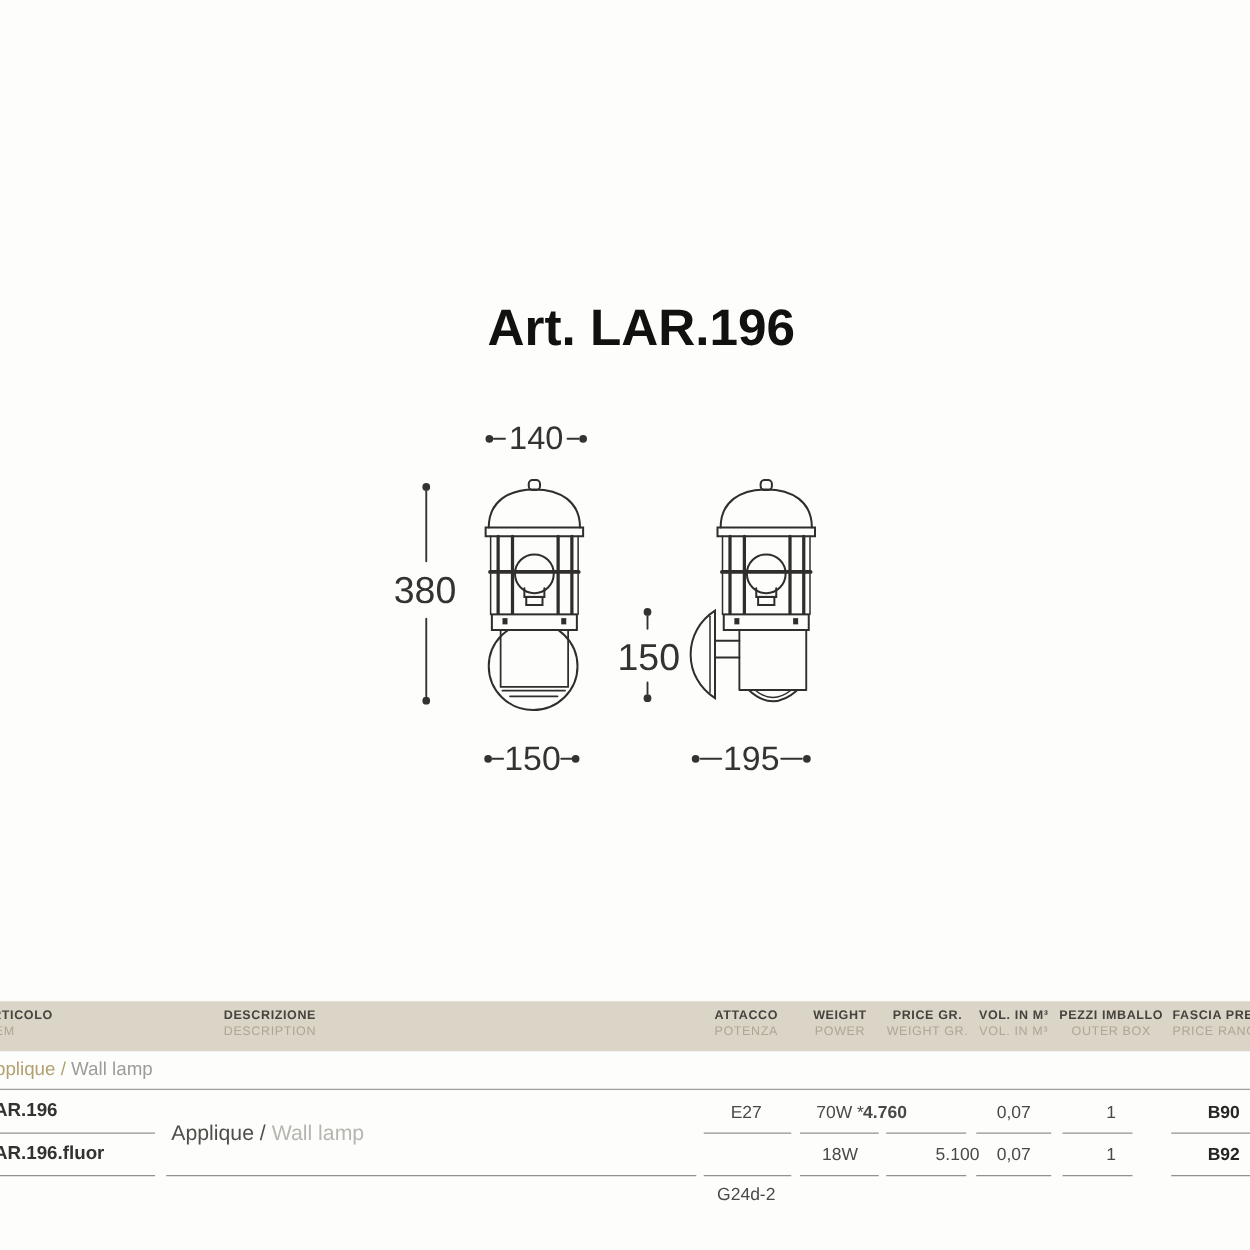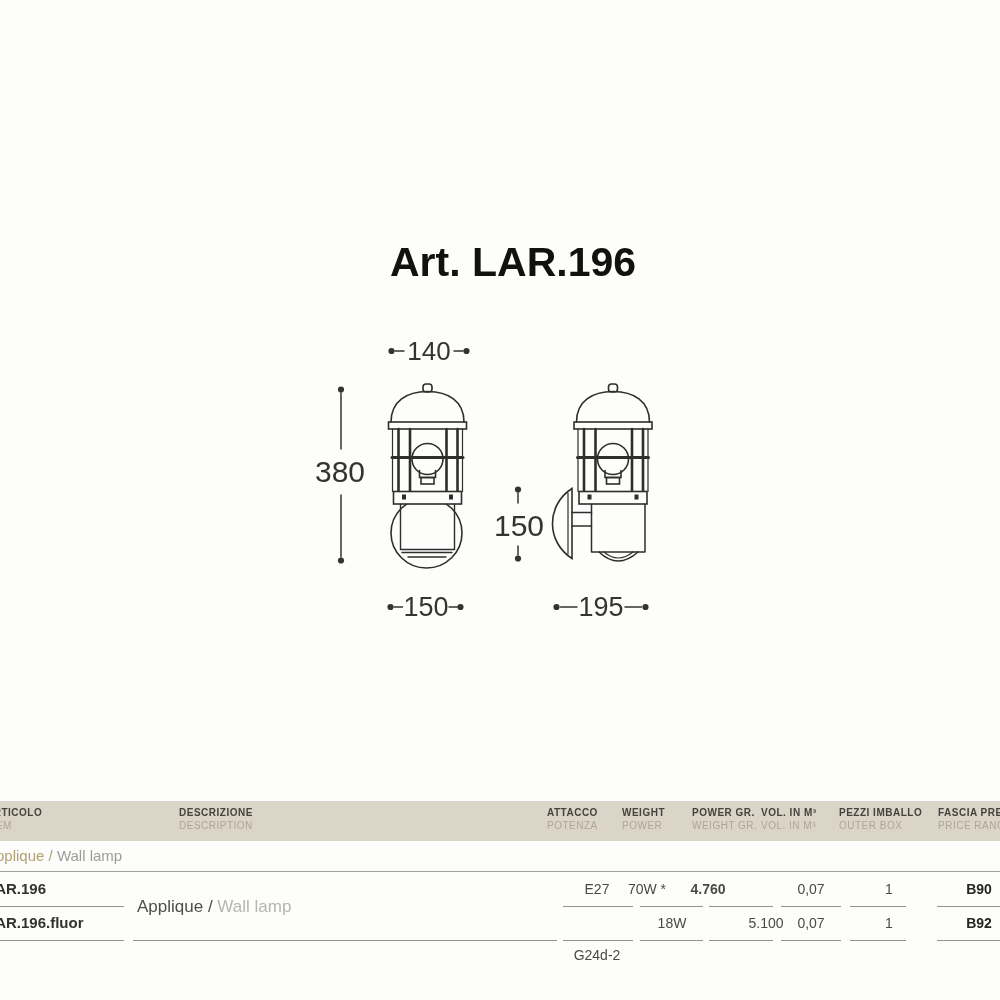--- a/index.html
+++ b/index.html
@@ -40,21 +40,21 @@
   .hcell .it {
     display: block;
     font-size: 10px; font-weight: 700;
     color: #45433d; letter-spacing: 0.5px;
   }
   .hcell .en {
     display: block;
     font-size: 10px; font-weight: 400;
     color: #ada692; letter-spacing: 0.5px;
   }
-  .hc-center { }
+  .hc-center { text-align: center; }
 
   .category-row {
     position: absolute;
     left: -14px; top: 841px;
     height: 30px; line-height: 30px;
     font-size: 15px; white-space: nowrap;
   }
   .cat-it { color: #b1a171; }
   .cat-en { color: #9d9c98; }
 
@@ -188,21 +188,21 @@
   </div>
   <div class="hcell hc-center" style="left:547px;width:100px;">
     <span class="it">ATTACCO</span>
     <span class="en">POTENZA</span>
   </div>
   <div class="hcell hc-center" style="left:622px;width:100px;">
     <span class="it">WEIGHT</span>
     <span class="en">POWER</span>
   </div>
   <div class="hcell hc-center" style="left:692px;width:100px;">
-    <span class="it">POWER GR.</span>
+    <span class="it">PRICE GR.</span>
     <span class="en">WEIGHT GR.</span>
   </div>
   <div class="hcell hc-center" style="left:761px;width:100px;">
     <span class="it">VOL. IN M³</span>
     <span class="en">VOL. IN M³</span>
   </div>
   <div class="hcell hc-center" style="left:839px;width:100px;">
     <span class="it">PEZZI IMBALLO</span>
     <span class="en">OUTER BOX</span>
   </div>
@@ -211,21 +211,21 @@
     <span class="en">PRICE RANGE</span>
   </div>
 
   <div class="category-row">
     <span class="cat-it">Applique /</span><span class="cat-en"> Wall lamp</span>
   </div>
   <div class="divider-full"></div>
 
   <div class="cell row1 article-cell" style="left:-14px;width:200px;">LAR.196</div>
   <div class="cell row1" style="left:547px;width:100px;">E27</div>
-  <div class="cell row1" style="left:597px;width:100px;">70W *</div>
+  <div class="cell row1" style="left:622px;width:100px;">70W *</div>
   <div class="cell row1" style="left:658px;width:100px;font-weight:bold;">4.760</div>
   <div class="cell row1" style="left:761px;width:100px;">0,07</div>
   <div class="cell row1" style="left:839px;width:100px;">1</div>
   <div class="cell row1 price-cell" style="left:947px;width:64px;">B90</div>
 
   <div class="desc-cell">
     <span class="desc-it">Applique /</span><span class="desc-en"> Wall lamp</span>
   </div>
 
   <div class="divider" style="top:906px;left:-20px;width:144px;"></div>

